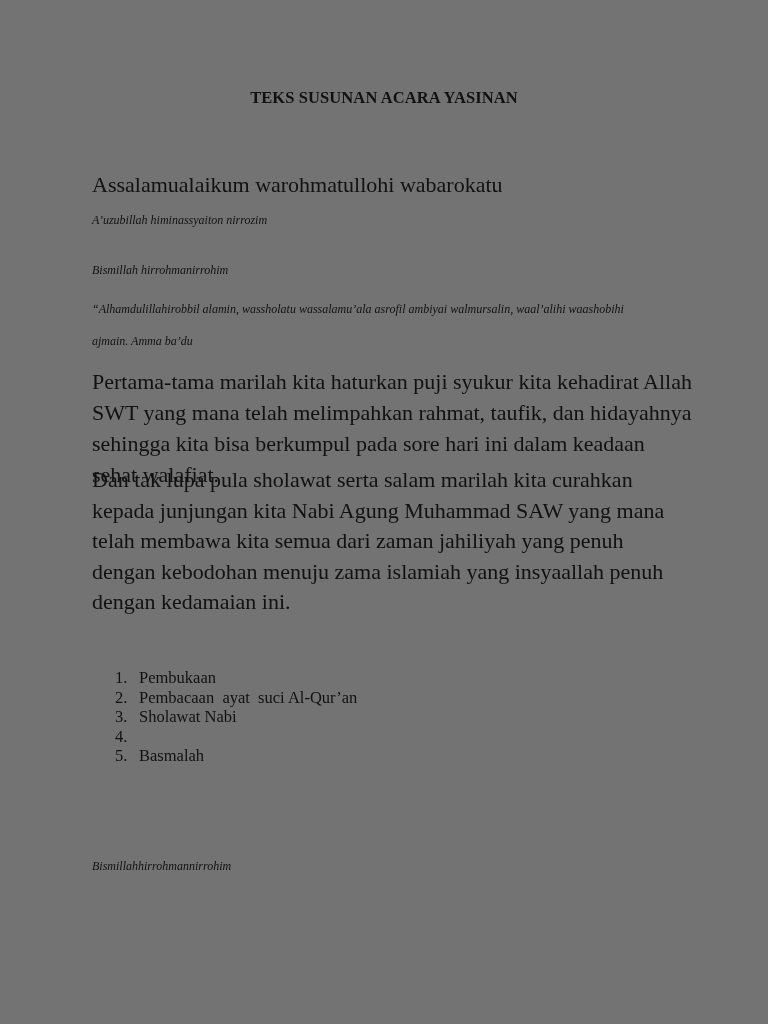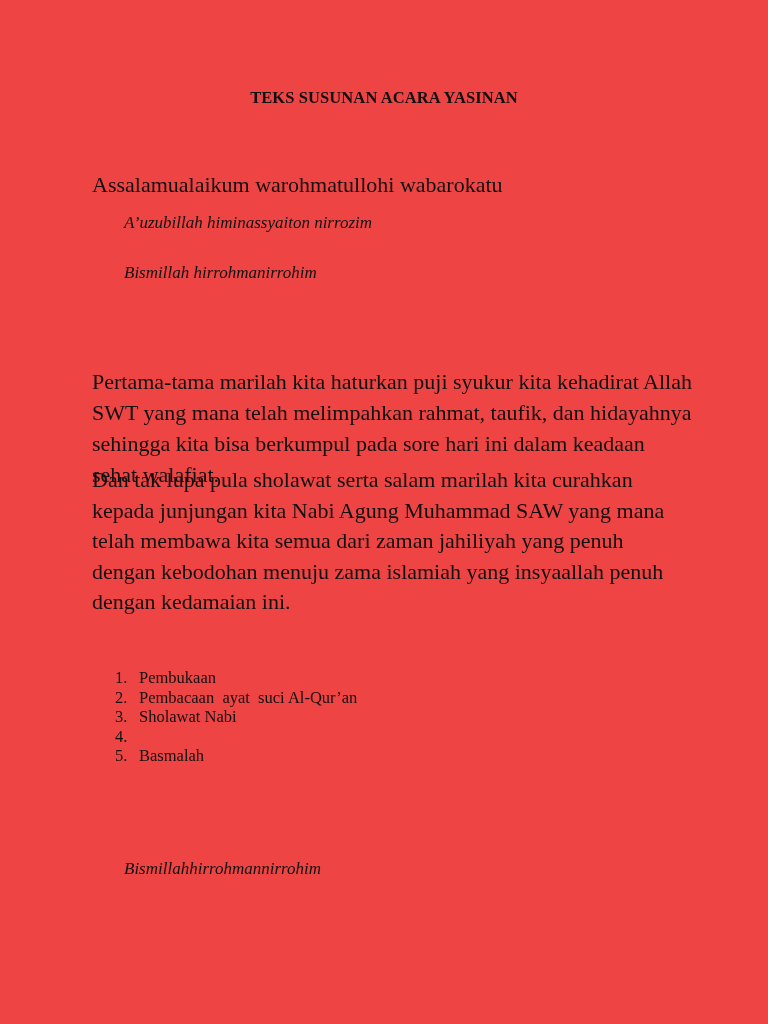--- a/index.html
+++ b/index.html
@@ -13,42 +13,42 @@
       position: relative;
       overflow: hidden;
       font-family: "Liberation Serif", "DejaVu Serif", serif;
       color: #111111;
     }
     .page {
       position: absolute;
       left: 0; top: 0;
       width: 768px;
       height: 1024px;
-      background: #ef4444;
+      background: #737373;
     }
     .title {
       position: absolute;
       top: 88px;
       left: 0;
       width: 768px;
       text-align: center;
       font-weight: bold;
       font-size: 16.5px;
       letter-spacing: 0.1px;
       margin: 0;
     }
     .block {
       position: absolute;
       left: 92px;
       width: 600px;
       font-size: 22px;
       margin: 0;
     }
     .greeting { top: 172px; }
-    .italic { font-style: italic; font-size: 17px; margin-left: 32px; }
+    .italic { font-style: italic; font-size: 12px; }
     .auzu { top: 213px; }
     .bism1 { top: 263px; }
     .hamd { top: 293px; line-height: 32px; }
     .p1 { top: 366px; line-height: 31px; }
     .p2 { top: 465px; line-height: 30.5px; }
     .p3 { top: 596px; line-height: 30px; }
     .agenda {
       position: absolute;
       left: 92px;
       top: 668px;
@@ -75,20 +75,21 @@
 <div class="page">
 
   <h1 class="title">TEKS SUSUNAN ACARA YASINAN</h1>
 
   <p class="block greeting">Assalamualaikum warohmatullohi wabarokatu</p>
 
   <p class="block italic auzu">A’uzubillah himinassyaiton nirrozim</p>
 
   <p class="block italic bism1">Bismillah hirrohmanirrohim</p>
 
+  <p class="block italic hamd" style="width:565px;">“Alhamdulillahirobbil alamin, wassholatu wassalamu’ala asrofil ambiyai walmursalin, waal’alihi waashobihi ajmain.  Amma ba’du</p>
 
   <p class="block p2" style="width:600px;">Dan tak lupa pula sholawat serta salam marilah kita curahkan kepada junjungan kita Nabi Agung Muhammad SAW yang mana telah membawa kita semua dari zaman  jahiliyah yang penuh dengan  kebodohan menuju zama islamiah yang insyaallah penuh dengan kedamaian ini.</p>
 
   <p class="block p1" style="width:600px;">Pertama-tama marilah kita haturkan puji syukur kita kehadirat Allah SWT yang mana telah melimpahkan rahmat, taufik, dan hidayahnya sehingga kita bisa berkumpul pada sore hari ini  dalam keadaan sehat walafiat.</p>
 
 
   <ol class="agenda">
     <li>
       <span class="num">1.</span>
       <span>Pembukaan</span>

